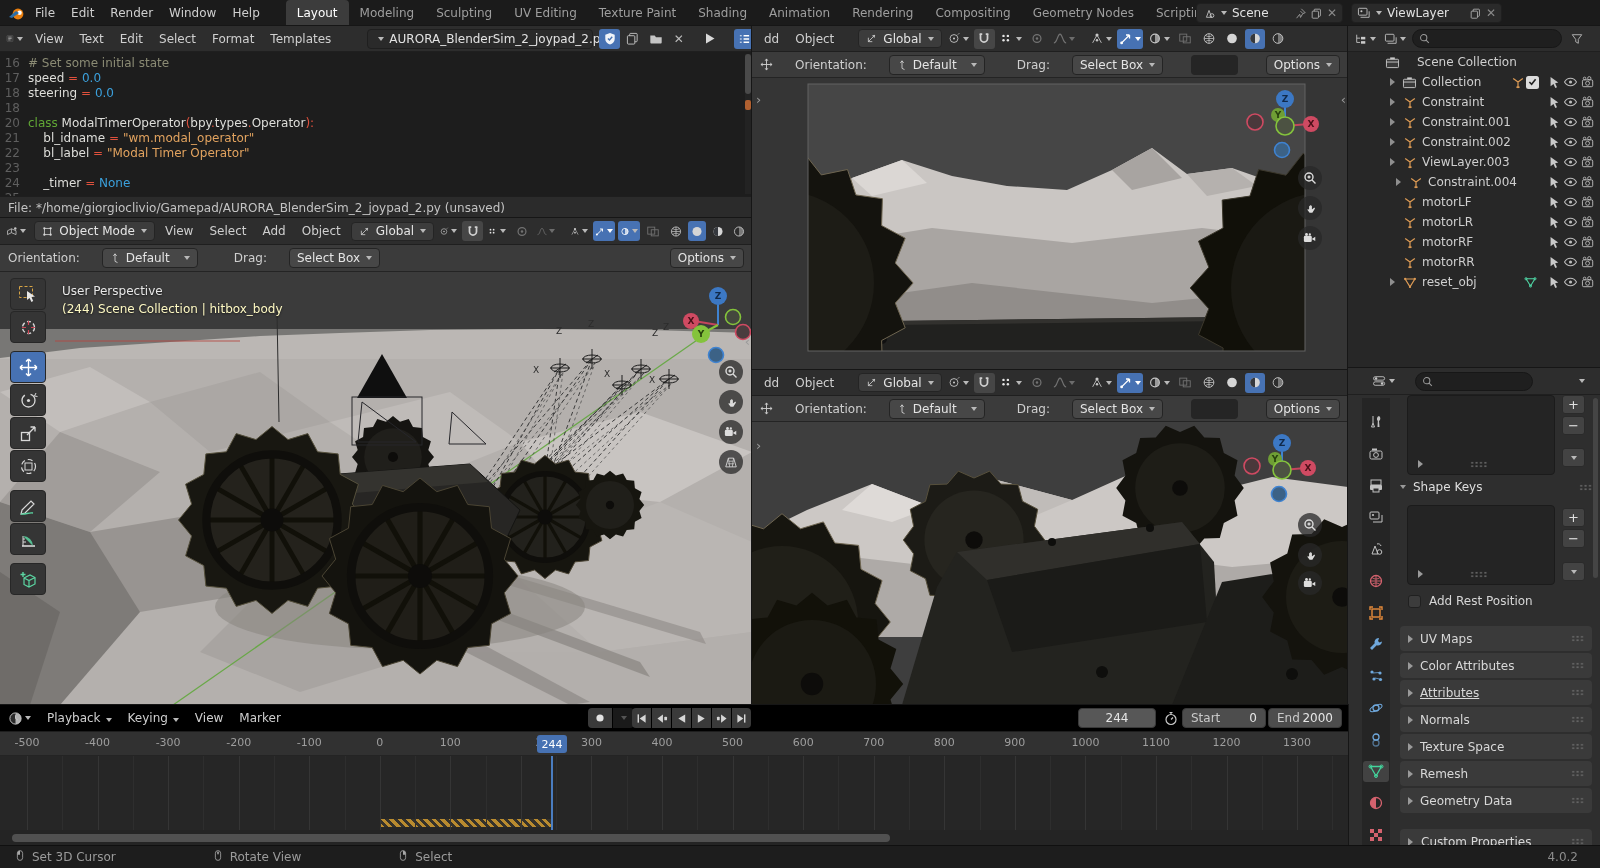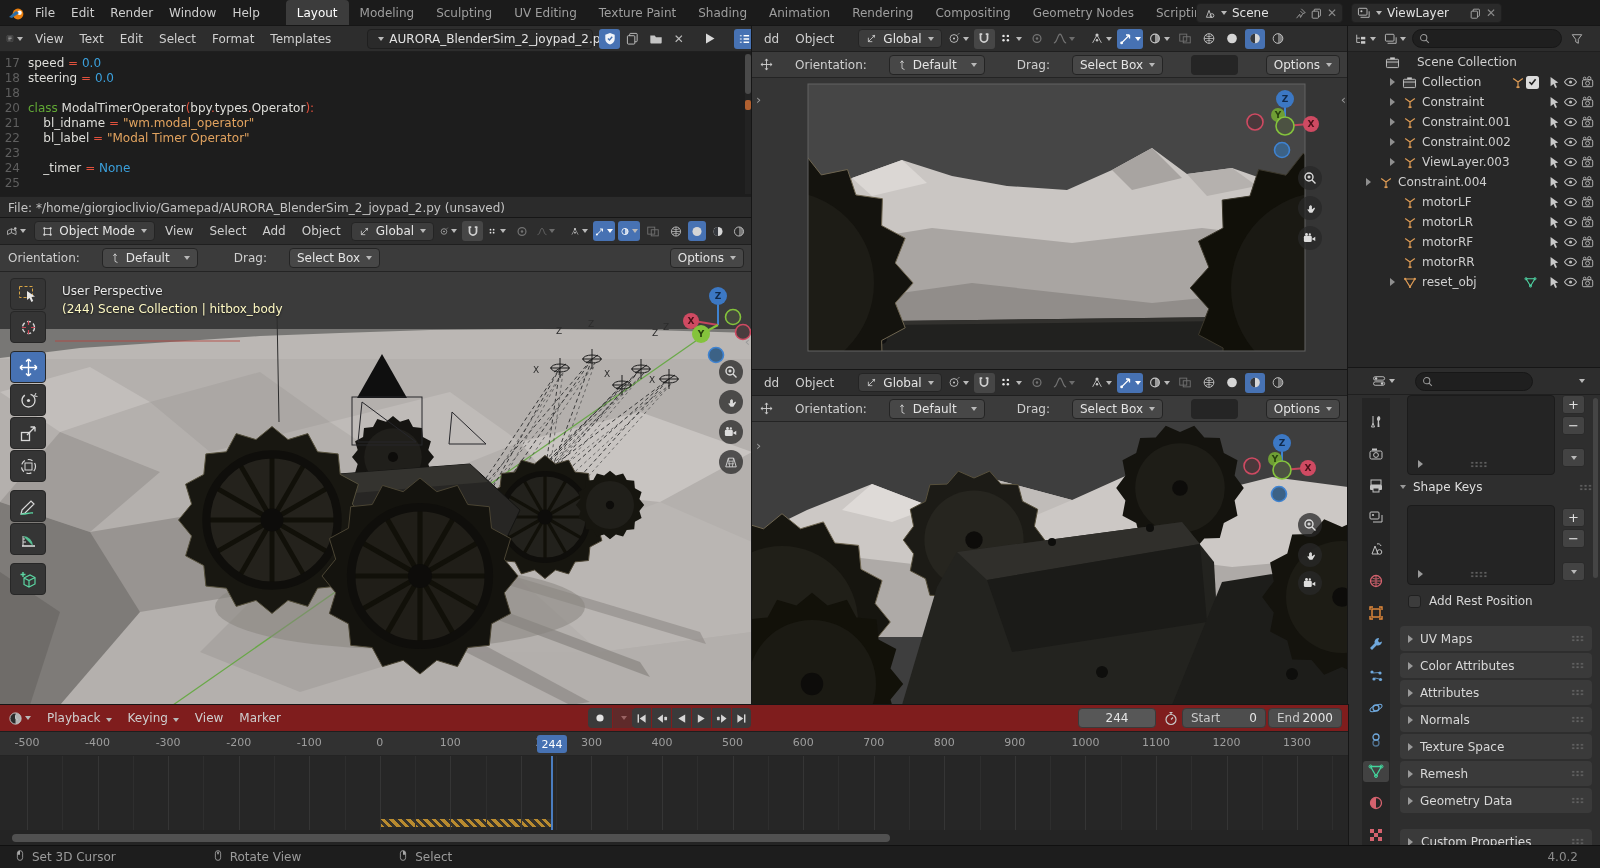--- a/index.html
+++ b/index.html
@@ -56,21 +56,21 @@
   #prail{position:absolute;left:14px;top:30px;width:28px;bottom:0;background:#252525;display:flex;flex-direction:column;align-items:center;padding-top:14px;gap:11px}
   .railbtn{width:26px;height:24px;display:flex;align-items:center;justify-content:center;border-radius:3px}
   .railbtn.on{background:#424242}
   .panel{position:absolute;left:52px;width:192px;height:25px;background:#3a3a3a;border-radius:4px;display:flex;align-items:center;padding:0 8px;gap:7px;color:#d8d8d8}
   .grip{width:13px;height:7px;background-image:radial-gradient(#6a6a6a 1px,transparent 1.1px);background-size:4.4px 3.5px;opacity:.9}
   .listbox{position:absolute;background:#242424;border:1px solid #1b1b1b;border-radius:4px}
   .sqbtn{position:absolute;width:23px;height:19px;background:#434343;border:1px solid #2a2a2a;border-radius:3px;color:#e0e0e0;display:flex;align-items:center;justify-content:center;font-size:13px}
   .chk{width:13px;height:13px;background:#3c3c3c;border:1px solid #202020;border-radius:3px;flex:none}
   
   #timeline{left:0;top:705px;width:1348px;height:140px;background:#262626}
-  #tl-hdr{position:absolute;left:0;top:0;width:100%;height:27px;background:#7f1d1d;display:flex;align-items:center;border-bottom:1px solid #1e1e1e}
+  #tl-hdr{position:absolute;left:0;top:0;width:100%;height:27px;background:#000000;display:flex;align-items:center;border-bottom:1px solid #1e1e1e}
   #tl-ruler{position:absolute;left:0;top:27px;width:100%;height:24px;background:#313131;border-bottom:1px solid #242424}
   .tick{position:absolute;top:4px;transform:translateX(-50%);color:#9e9e9e;font-size:11px}
   #tl-tracks{position:absolute;left:0;top:51px;width:100%;height:74px;background:#262626;overflow:hidden}
   .gline{position:absolute;top:0;bottom:0;width:1px}
   #playhead-chip{position:absolute;top:3px;width:30px;height:18px;background:#4772b3;border-radius:3px;color:#fff;font-size:11px;display:flex;align-items:center;justify-content:center}
   #playhead-line{position:absolute;top:0;width:2px;height:74px;background:#4a7dc0}
   #cacheband{position:absolute;height:8px;bottom:3px;background:repeating-linear-gradient(45deg,#b98b2f 0 3px,#35322b 3px 6px)}
   #tl-scroll{position:absolute;left:0;top:125px;width:100%;height:15px;background:#242424}
   #tl-thumb{position:absolute;left:12px;top:4px;width:878px;height:8px;border-radius:4px;background:#505050}
   .tl-field{position:absolute;top:3px;height:20px;background:#4d4d4d;border:1px solid #3a3a3a;border-radius:4px;display:flex;align-items:center;padding:0 8px;color:#e6e6e6;font-size:12px}
@@ -210,20 +210,21 @@
           </svg>
         </span>
       <span class="ibtn on">
           <svg width="13" height="12" viewBox="0 0 14 13">
             <rect x="1.5" y="1.5" width="11" height="10" rx="1.5" fill="none" stroke="#fff"></rect>
             <path d="M3.5 4.5h7M3.5 6.8h7M3.5 9h5" stroke="#fff" stroke-width="1.5"></path>
           </svg>
         </span>
     </div>
     <div id="code">
+        <div class="code-line"><span class="gutter">16</span><span><span class="tk-com"># Set some initial state</span></span></div>
         <div class="code-line"><span class="gutter">17</span><span><span class="tk-df">speed </span><span class="tk-op">= </span><span class="tk-num">0.0</span></span></div>
         <div class="code-line"><span class="gutter">18</span><span><span class="tk-df">steering </span><span class="tk-op">= </span><span class="tk-num">0.0</span></span></div>
         <div class="code-line"><span class="gutter">18</span><span></span></div>
         <div class="code-line"><span class="gutter">20</span><span><span class="tk-kw">class </span><span class="tk-df">ModalTimerOperator</span><span class="tk-pu">(</span><span class="tk-df">bpy</span><span class="tk-pu">.</span><span class="tk-df">types</span><span class="tk-pu">.</span><span class="tk-df">Operator</span><span class="tk-pu">):</span></span></div>
         <div class="code-line"><span class="gutter">21</span><span><span class="tk-df">    bl_idname </span><span class="tk-op">= </span><span class="tk-str">"wm.modal_operator"</span></span></div>
         <div class="code-line"><span class="gutter">22</span><span><span class="tk-df">    bl_label </span><span class="tk-op">= </span><span class="tk-str">"Modal Timer Operator"</span></span></div>
         <div class="code-line"><span class="gutter">23</span><span></span></div>
         <div class="code-line"><span class="gutter">24</span><span><span class="tk-df">    _timer </span><span class="tk-op">= </span><span class="tk-num">None</span></span></div>
         <div class="code-line"><span class="gutter">25</span><span></span></div>
       </div>
@@ -1258,21 +1259,21 @@
           </span>
           <span class="oicon">
             <svg width="14" height="12" viewBox="0 0 16 14">
               <rect x="1.5" y="4.5" width="12" height="8" rx="1.5" fill="none" stroke="#bdbdbd" stroke-width="1.1"></rect>
               <circle cx="7.5" cy="8.5" r="2.3" fill="none" stroke="#bdbdbd"></circle>
               <circle cx="4" cy="2.8" r="1.5" fill="none" stroke="#bdbdbd"></circle>
               <circle cx="9.5" cy="2.6" r="1.9" fill="none" stroke="#bdbdbd"></circle>
             </svg>
           </span>
         </div>
-        <div class="out-row" style="padding-left: 18px;">
+        <div class="out-row" style="padding-left: 48px;">
           <span class="tri-r" style="border-left-color:#8f8f8f;margin-right:6px"></span>
           <span class="oicon">
             <svg width="14" height="13" viewBox="0 0 16 14">
               <path d="M8 13V6.5M8 6.5 2.5 2.5M8 6.5 13.5 2.5M8 13l-1.8-1M8 13l1.8-1" stroke="#dd9b55" stroke-width="1.4" fill="none"></path>
             </svg>
           </span>
           <span style="margin-left:4px">Constraint.004</span>
           <span class="sp"></span>
           <span class="oicon">
             <svg width="12" height="13" viewBox="0 0 14 15">
@@ -1607,21 +1608,21 @@
         <div class="panel" style="top: 258px;">
           <span class="tri-r" style="border-left-color:#9a9a9a"></span>
           <span>UV Maps</span>
           <div class="grip" style="margin-left:auto"></div>
         </div>
         <div class="panel" style="top: 285px;">
           <span class="tri-r" style="border-left-color:#9a9a9a"></span>
           <span>Color Attributes</span>
           <div class="grip" style="margin-left:auto"></div>
         </div>
-        <div class="panel" style="top: 312px;">
+        <div class="panel" style="top: 312px; text-decoration: underline;">
           <span class="tri-r" style="border-left-color:#9a9a9a"></span>
           <span>Attributes</span>
           <div class="grip" style="margin-left:auto"></div>
         </div>
         <div class="panel" style="top: 339px;">
           <span class="tri-r" style="border-left-color:#9a9a9a"></span>
           <span>Normals</span>
           <div class="grip" style="margin-left:auto"></div>
         </div>
         <div class="panel" style="top: 366px;">

